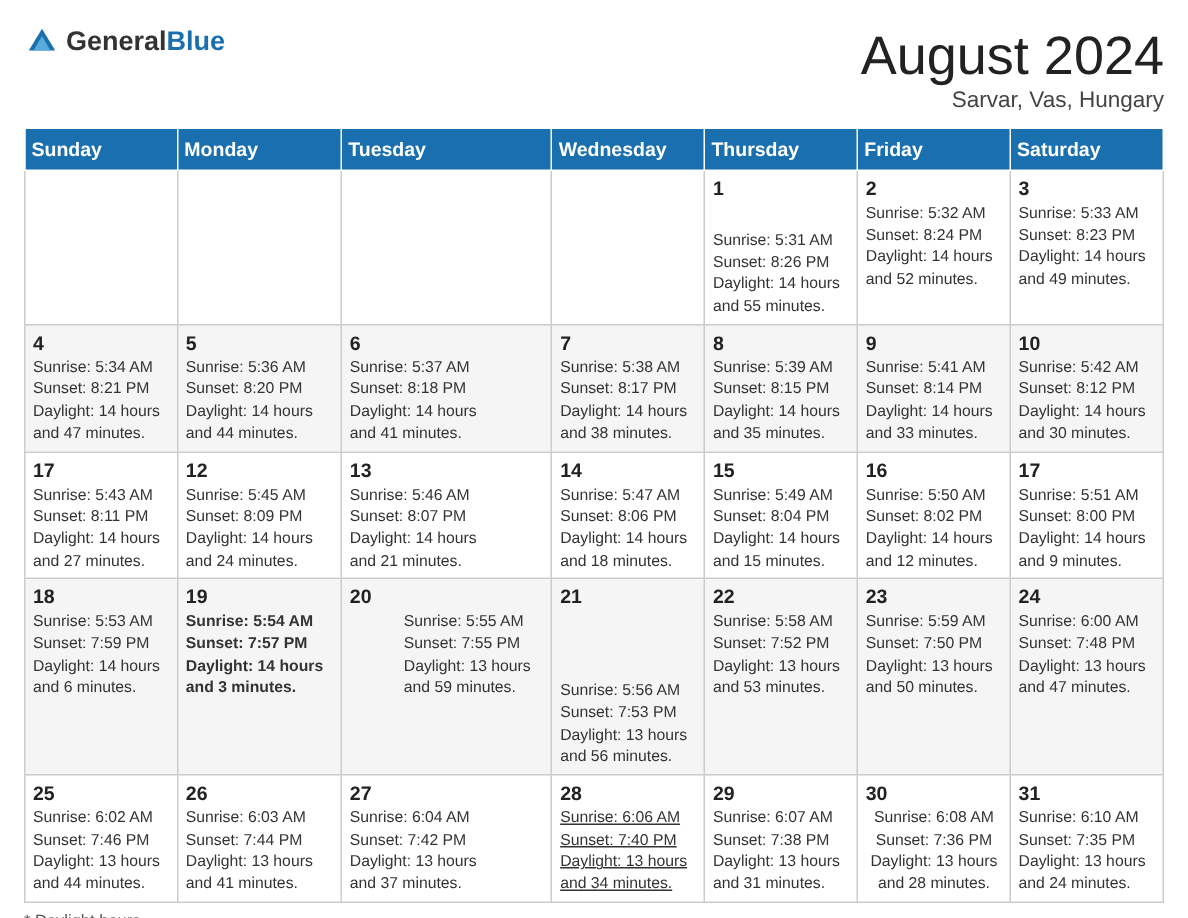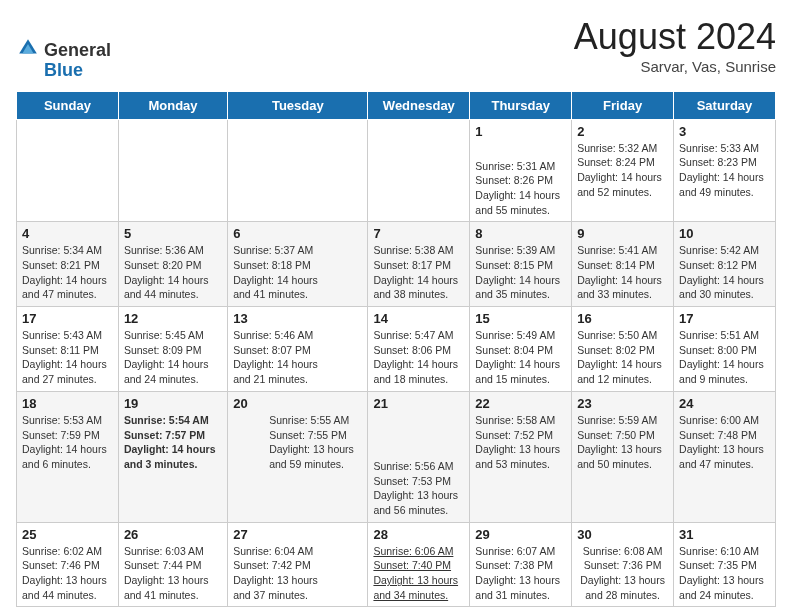--- a/index.html
+++ b/index.html
@@ -16,23 +16,22 @@
       align-items: flex-start;
       margin-bottom: 10px;
     }
     .logo {
       display: flex;
       align-items: center;
       gap: 4px;
     }
     .logo-text {
       display: flex;
-      flex-direction: column;
+      flex-direction: row;
       line-height: 1.1;
-      margin-top: 25px;
     }
     .logo-general {
       font-size: 18px;
       font-weight: bold;
       color: #333;
     }
     .logo-blue {
       font-size: 18px;
       font-weight: bold;
       color: #1a6faf;
@@ -55,21 +54,21 @@
     }
     .calendar-table {
       width: 100%;
       border-collapse: collapse;
       font-size: 11px;
     }
     .calendar-table th {
       background-color: #1a6faf;
       color: #fff;
       padding: 6px 4px;
-      text-align: center;
+      text-align: left;
       font-size: 13px;
       font-weight: bold;
       border: 1px solid #fff;
     }
     .calendar-table td {
       border: 1px solid #ccc;
       padding: 4px 5px;
       vertical-align: top;
       height: 80px;
       background: #fff;
@@ -107,21 +106,21 @@
       <polygon points="15,4 26,22 4,22" fill="#1a6faf"></polygon>
       <polygon points="15,10 22,22 8,22" fill="#5aabdd"></polygon>
     </svg>
     <div class="logo-text">
       <span class="logo-general">General</span>
       <span class="logo-blue">Blue</span>
     </div>
   </div>
   <div class="title-area">
     <div class="month-year">August 2024</div>
-    <div class="location">Sarvar, Vas, Sunrise</div>
+    <div class="location">Sarvar, Vas, Hungary</div>
   </div>
 </div>
 
 <table class="calendar-table">
   <thead>
     <tr>
     <th>Sunday</th>
         <th>Monday</th>
         <th>Tuesday</th>
         <th>Wednesday</th>

